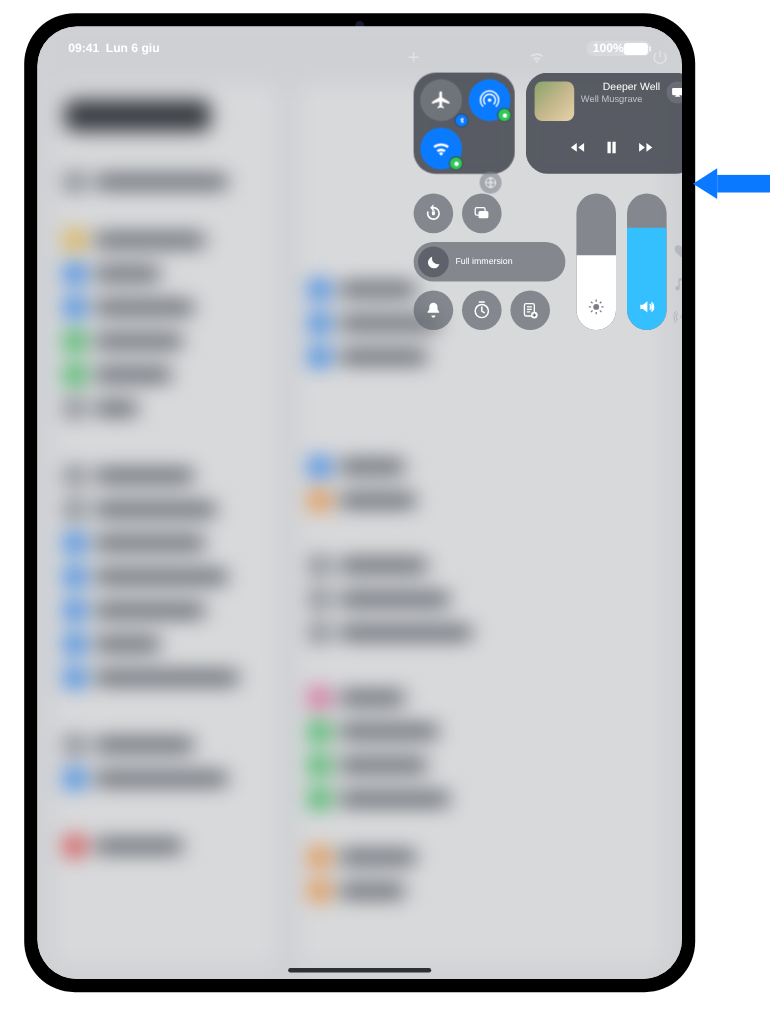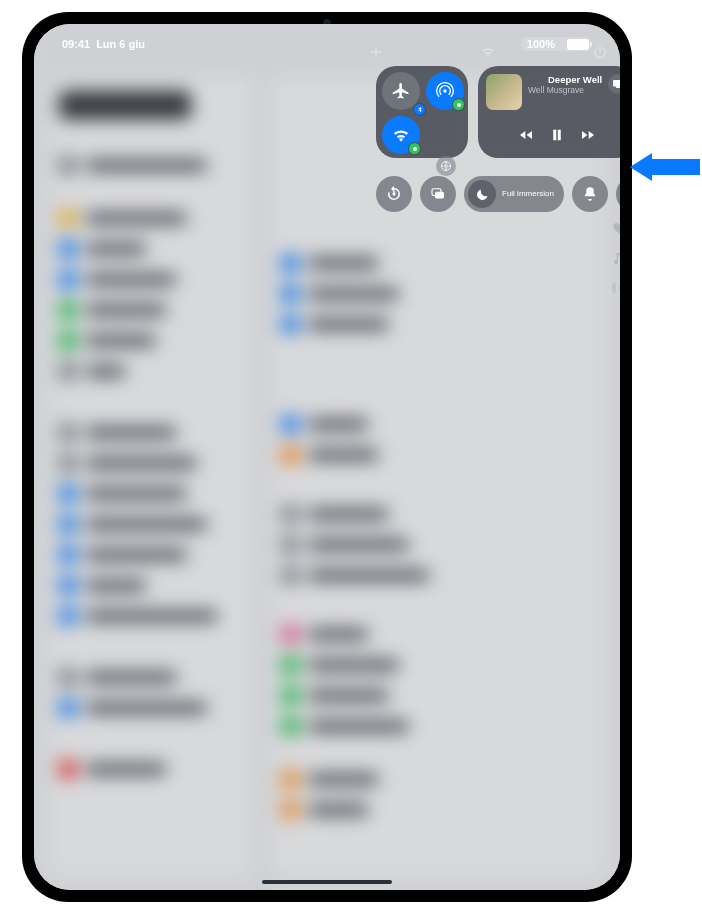--- a/index.html
+++ b/index.html
@@ -70,21 +70,21 @@
     color: #fff;
     font-size: 11px;
     font-weight: 600;
     z-index: 10;
   }
   .status-left { display: flex; gap: 6px; }
   .status-right { display: flex; align-items: center; gap: 4px; }
   .battery-pill {
     display: inline-flex;
     align-items: center;
-    gap: 12px;
+    gap: 0;
     background: rgba(255,255,255,0.18);
     padding: 1px 3px 1px 6px;
     border-radius: 10px;
   }
   .battery-body{
     width: 22px; height: 11px;
     border-radius: 3px;
     background: #fff;
     position: relative;
   }
@@ -213,21 +213,21 @@
     position:relative;
   }
   .media-top{ display:flex; gap:6px; align-items:flex-start; }
   .album-art{
     width:36px;height:36px;border-radius:7px;
     background: linear-gradient(135deg,#8aa36b,#c7b98f 55%, #e7d2a8);
     flex-shrink:0;
   }
   .media-info{ flex:1; min-width:0; overflow:hidden; }
   .media-title{
-    font-size: 9.5px; font-weight:700; color:#fff;
+    font-size: 9.5px; font-weight:400; color:#fff;
     white-space:nowrap; overflow:hidden; text-overflow:clip;padding-left:20px;
   }
   .media-artist{
     font-size: 8.5px; color:#bfc3c9;
     white-space:nowrap; overflow:hidden;
   }
   .airplay-corner{
     width:20px;height:20px;border-radius:50%;
     background: rgba(130,134,142,0.45);
     display:flex;align-items:center;justify-content:center;
@@ -236,21 +236,21 @@
   .airplay-corner svg{width:12px;height:12px;fill:#fff}
   .media-controls{
     display:flex; justify-content:center; align-items:center; gap:14px;
     margin-top:auto; margin-bottom:2px;
   }
   .media-controls svg{ fill:#fff; width:16px;height:16px; }
   .media-controls .pause svg{width:18px;height:18px}
 
   
   .row2{ margin-top:18px; display:flex; gap:10px; }
-  .row2 .left-stack{ display:flex; flex-direction:row; gap:8px; flex:1; }
+  .row2 .left-stack{ display:flex; flex-direction:column; gap:8px; flex:1; }
   .pill-row{ display:flex; gap:8px; }
   .circle-btn{
     width:36px;height:36px;border-radius:50%;
     background: rgba(100,104,112,0.72);
     display:flex;align-items:center;justify-content:center;
   }
   .circle-btn svg{width:18px;height:18px;fill:#fff}
   .focus-pill{
     height:36px; border-radius:18px;
     background: rgba(100,104,112,0.72);

